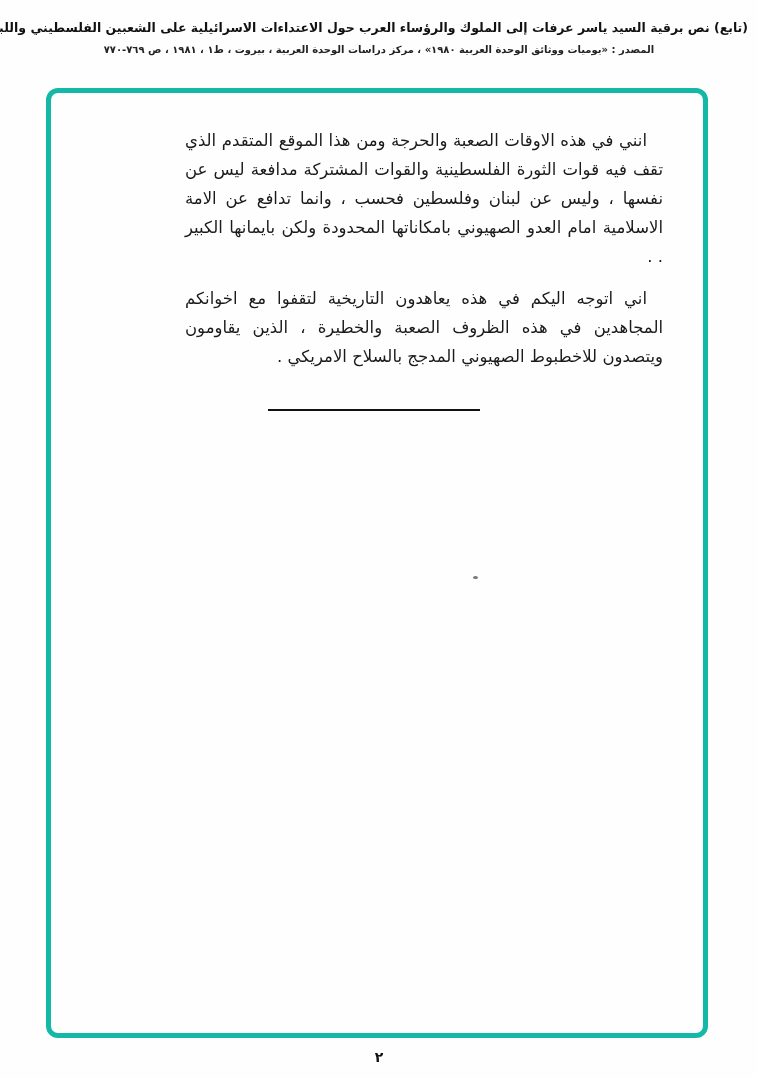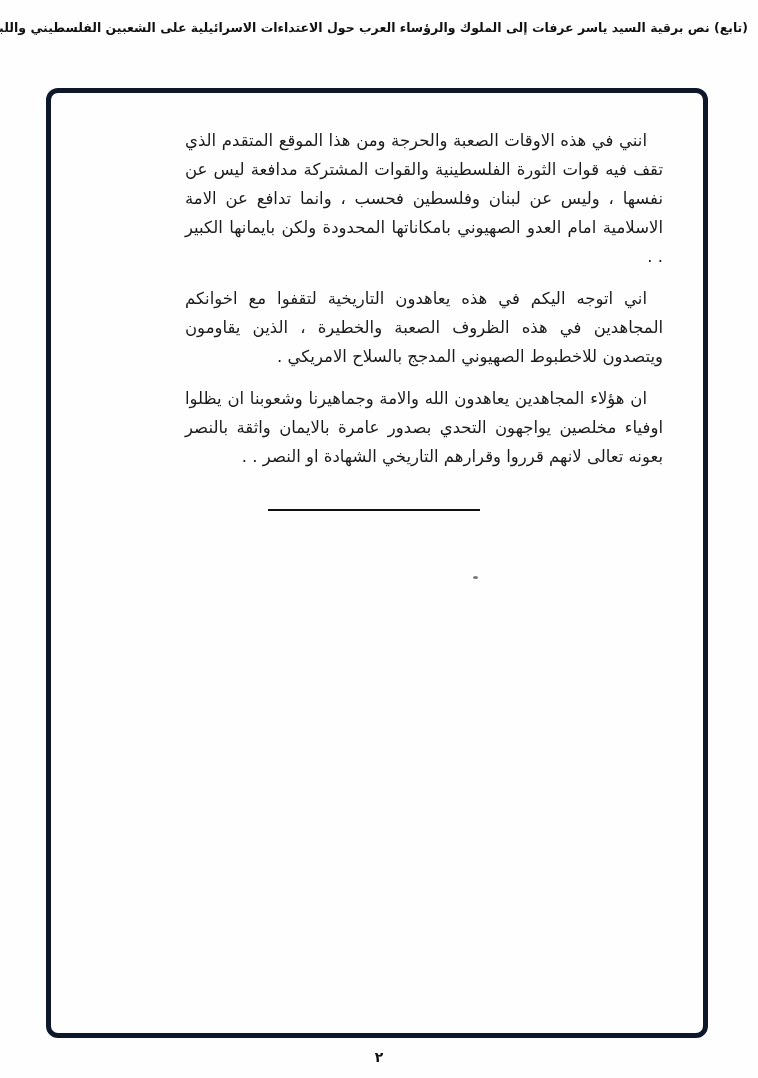--- a/index.html
+++ b/index.html
@@ -39,21 +39,21 @@
     font-weight: 700;
     white-space: nowrap;
     color: #222;
   }
   .green-frame {
     position: absolute;
     top: 88px;
     left: 46px;
     width: 662px;
     height: 950px;
-    border: 5px solid #0f172a;
+    border: 5px solid #14b8a6;
     border-radius: 12px;
     background: #fefefe;
     padding-left: 43px;
   }
   .text-block {
     position: absolute;
     top: 33px;
     right: 40px;
     width: 478px;
     direction: rtl;
@@ -94,27 +94,27 @@
     color: #111;
   }
 </style>
 </head>
 <body>
 
 <div class="page">
 
   <div class="doc-header">
     <div class="doc-title">(تابع) نص برقية السيد ياسر عرفات إلى الملوك والرؤساء العرب حول الاعتداءات الاسرائيلية على الشعبين الفلسطيني واللبناني</div>
+    <div class="doc-source">المصدر : «يوميات ووثائق الوحدة العربية ١٩٨٠» ، مركز دراسات الوحدة العربية ، بيروت ، ط١ ، ١٩٨١ ، ص ٧٦٩-٧٧٠</div>
   </div>
 
   <div class="green-frame">
     <div class="text-block">
       <p>انني في هذه الاوقات الصعبة والحرجة ومن هذا الموقع المتقدم الذي تقف فيه قوات الثورة الفلسطينية والقوات المشتركة مدافعة ليس عن نفسها ، وليس عن لبنان وفلسطين فحسب ، وانما تدافع عن الامة الاسلامية امام العدو الصهيوني بامكاناتها المحدودة ولكن بايمانها الكبير . .</p>
       <p>اني اتوجه اليكم في هذه يعاهدون التاريخية لتقفوا مع اخوانكم المجاهدين في هذه الظروف الصعبة والخطيرة ، الذين يقاومون ويتصدون للاخطبوط الصهيوني المدجج بالسلاح الامريكي .</p>
-      <p>ان هؤلاء المجاهدين يعاهدون الله والامة وجماهيرنا وشعوبنا ان يظلوا اوفياء مخلصين يواجهون التحدي بصدور عامرة بالايمان واثقة بالنصر بعونه تعالى لانهم قرروا وقرارهم التاريخي الشهادة او النصر . .</p>
       <div class="end-divider"></div>
     </div>
     <div class="scan-speck"></div>
   </div>
 
   <div class="page-number">٢</div>
 
 </div>
 
 </body></html>

